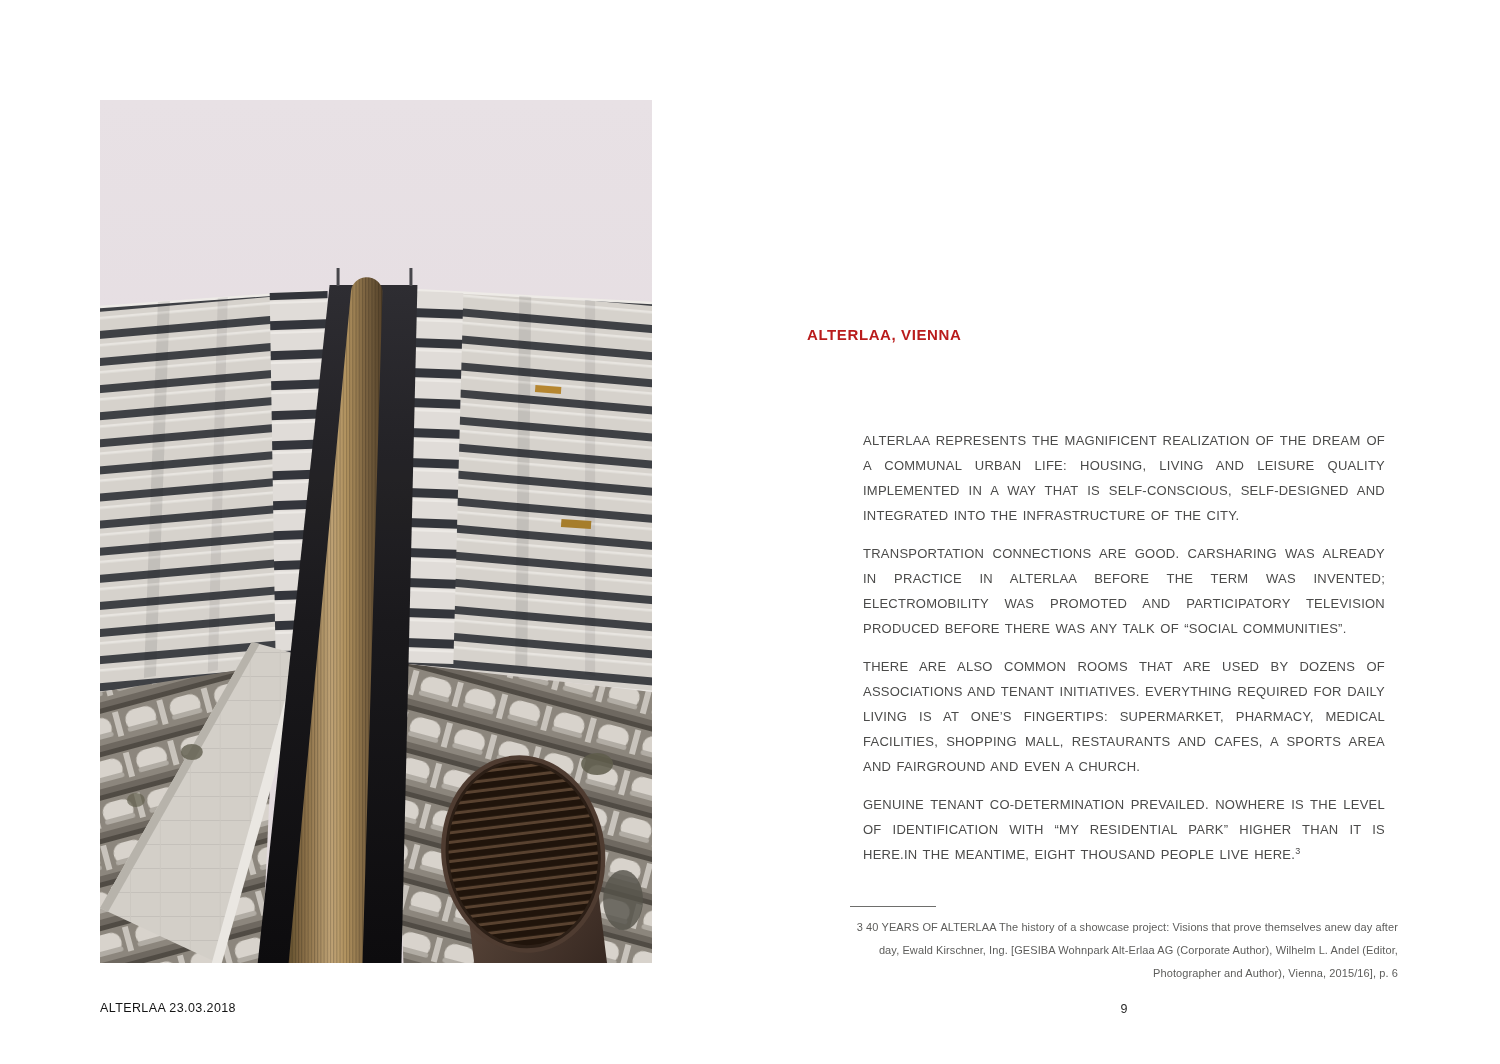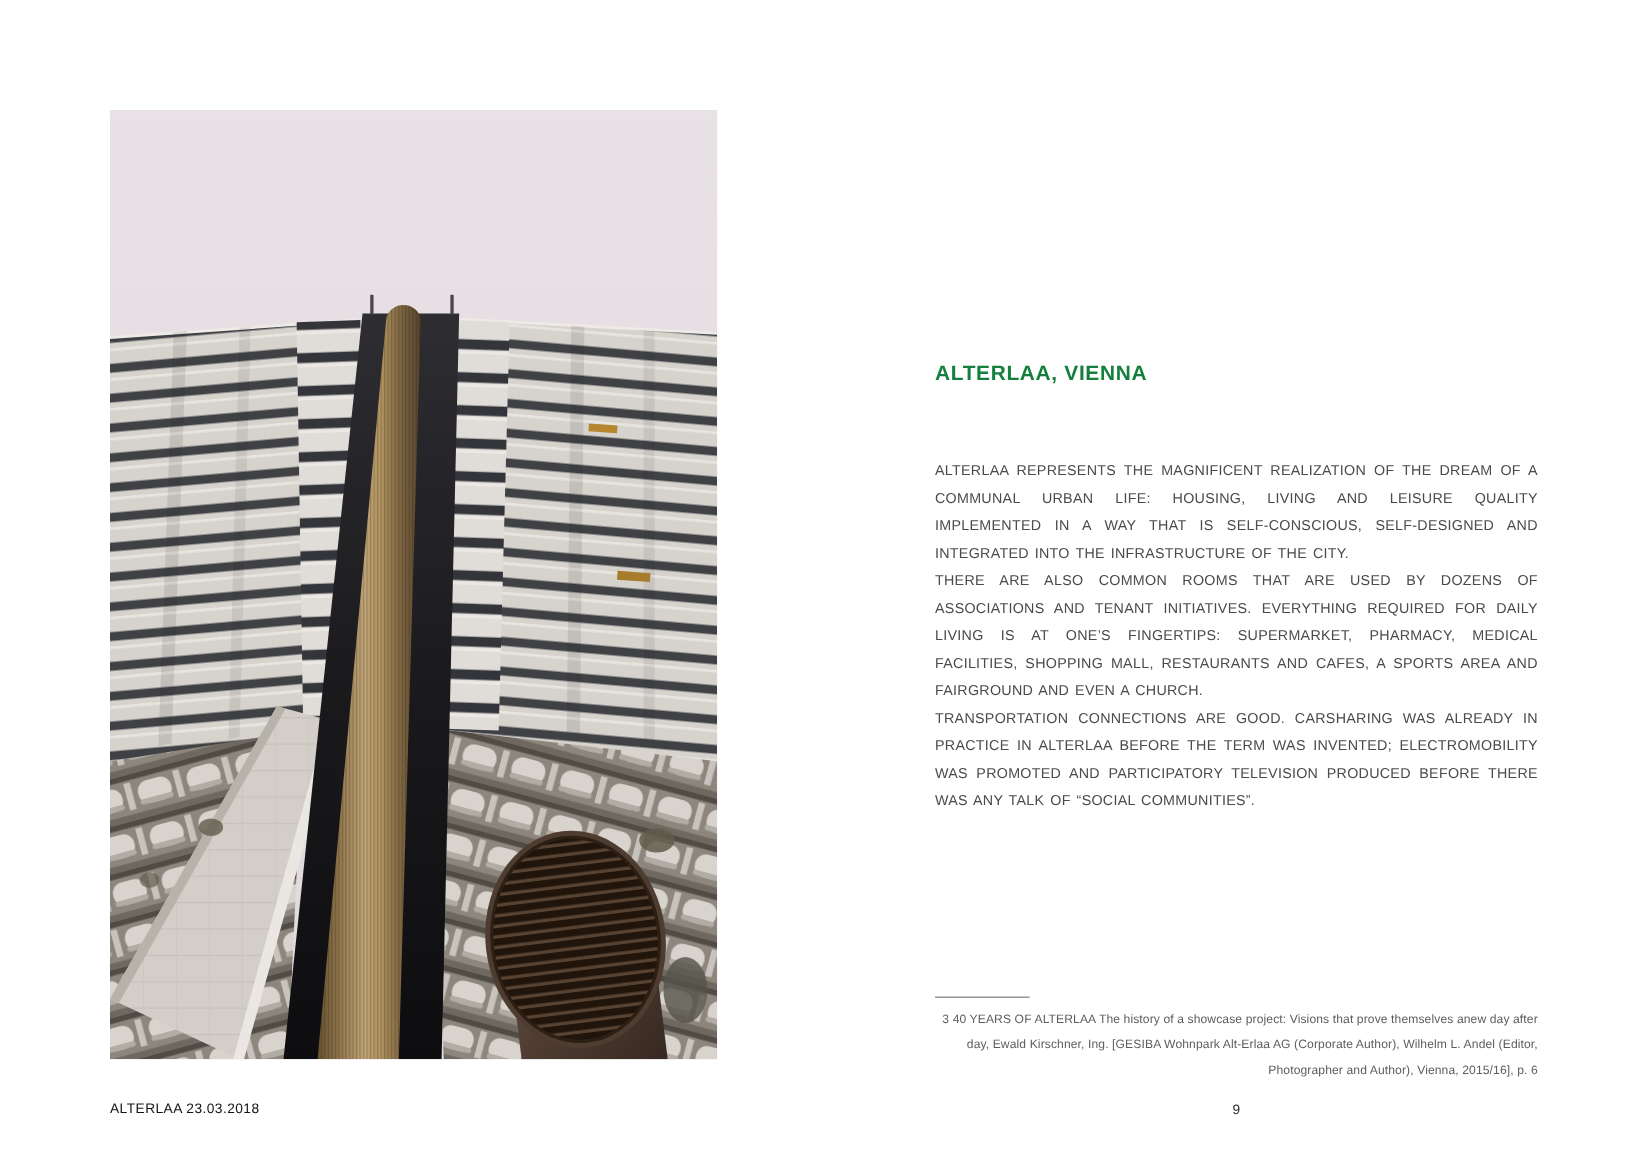--- a/index.html
+++ b/index.html
@@ -14,29 +14,29 @@
     position:absolute;left:100px;top:100px;width:552px;height:863px;
     margin:0;padding:0;overflow:hidden;background:#e9e2e6;
   }
   figure.photo svg{display:block;width:100%;height:100%;}
   .photo-caption{
     position:absolute;left:100px;top:1001px;width:552px;
     text-align:left;font-size:12.5px;letter-spacing:.4px;
     color:#141414;font-weight:400;
   }
   .doc-title{
-    position:absolute;left:850px;top:316px;width:548px;
-    font-size:19px;font-weight:700;letter-spacing:.6px;color:#15803d;
+    position:absolute;left:807px;top:316px;width:548px;
+    font-size:15px;font-weight:700;letter-spacing:.6px;color:#b91c1c;
   }
   .body-text{
     position:absolute;left:850px;top:415px;width:548px;
     font-size:13px;line-height:25px;letter-spacing:.25px;word-spacing:1.5px;
     color:#4b4b4a;
   }
-  .body-text p{margin:0;text-align:justify;}
+  .body-text p{margin:13px;text-align:justify;}
   .body-text sup{font-size:9px;line-height:0;letter-spacing:0;}
   .footnote-rule{
     position:absolute;left:850px;top:906px;width:86px;height:0;
     border-top:1.6px solid #6e6e6c;
   }
   .footnote{
     position:absolute;left:850px;top:916px;width:548px;
     font-size:11px;line-height:23px;letter-spacing:.1px;color:#5d5d5b;
     text-align:right;
   }
@@ -169,22 +169,23 @@
       <rect width="553" height="863" fill="rgba(130,95,105,0.03)"></rect>
     </svg>
   </figure>
 
   <div class="photo-caption">ALTERLAA 23.03.2018</div>
 
   <h1 class="doc-title">ALTERLAA, VIENNA</h1>
 
   <div class="body-text">
     <p>ALTERLAA REPRESENTS THE MAGNIFICENT REALIZATION OF THE DREAM OF A COMMUNAL URBAN LIFE: HOUSING, LIVING AND LEISURE QUALITY IMPLEMENTED IN A WAY THAT IS SELF-CONSCIOUS, SELF-DESIGNED AND INTEGRATED INTO THE INFRASTRUCTURE OF THE CITY.</p>
+    <p>TRANSPORTATION CONNECTIONS ARE GOOD. CARSHARING WAS ALREADY IN PRACTICE IN ALTERLAA BEFORE THE TERM WAS INVENTED; ELECTROMOBILITY WAS PROMOTED AND PARTICIPATORY TELEVISION PRODUCED BEFORE THERE WAS ANY TALK OF “SOCIAL COMMUNITIES”.</p>
     <p>THERE ARE ALSO COMMON ROOMS THAT ARE USED BY DOZENS OF ASSOCIATIONS AND TENANT INITIATIVES. EVERYTHING REQUIRED FOR DAILY LIVING IS AT ONE’S FINGERTIPS: SUPERMARKET, PHARMACY, MEDICAL FACILITIES, SHOPPING MALL, RESTAURANTS AND CAFES, A SPORTS AREA AND FAIRGROUND AND EVEN A CHURCH.</p>
-    <p>TRANSPORTATION CONNECTIONS ARE GOOD. CARSHARING WAS ALREADY IN PRACTICE IN ALTERLAA BEFORE THE TERM WAS INVENTED; ELECTROMOBILITY WAS PROMOTED AND PARTICIPATORY TELEVISION PRODUCED BEFORE THERE WAS ANY TALK OF “SOCIAL COMMUNITIES”.</p>
+    <p><span>GENUINE TENANT CO-DETERMINATION PREVAILED. NOWHERE IS THE LEVEL OF IDENTIFICATION WITH “MY RESIDENTIAL PARK” HIGHER THAN IT IS HERE.IN THE MEANTIME, EIGHT THOUSAND PEOPLE LIVE HERE.</span><sup>3</sup></p>
   </div>
 
   <div class="footnote-rule"></div>
   <div class="footnote">3 40 YEARS OF ALTERLAA The history of a showcase project: Visions that prove themselves anew day after day, Ewald Kirschner, Ing. [GESIBA Wohnpark Alt-Erlaa AG (Corporate Author), Wilhelm L. Andel (Editor, Photographer and Author), Vienna, 2015/16], p. 6</div>
 
   <div class="page-number">9</div>
 
 </div>
 
 </body></html>

